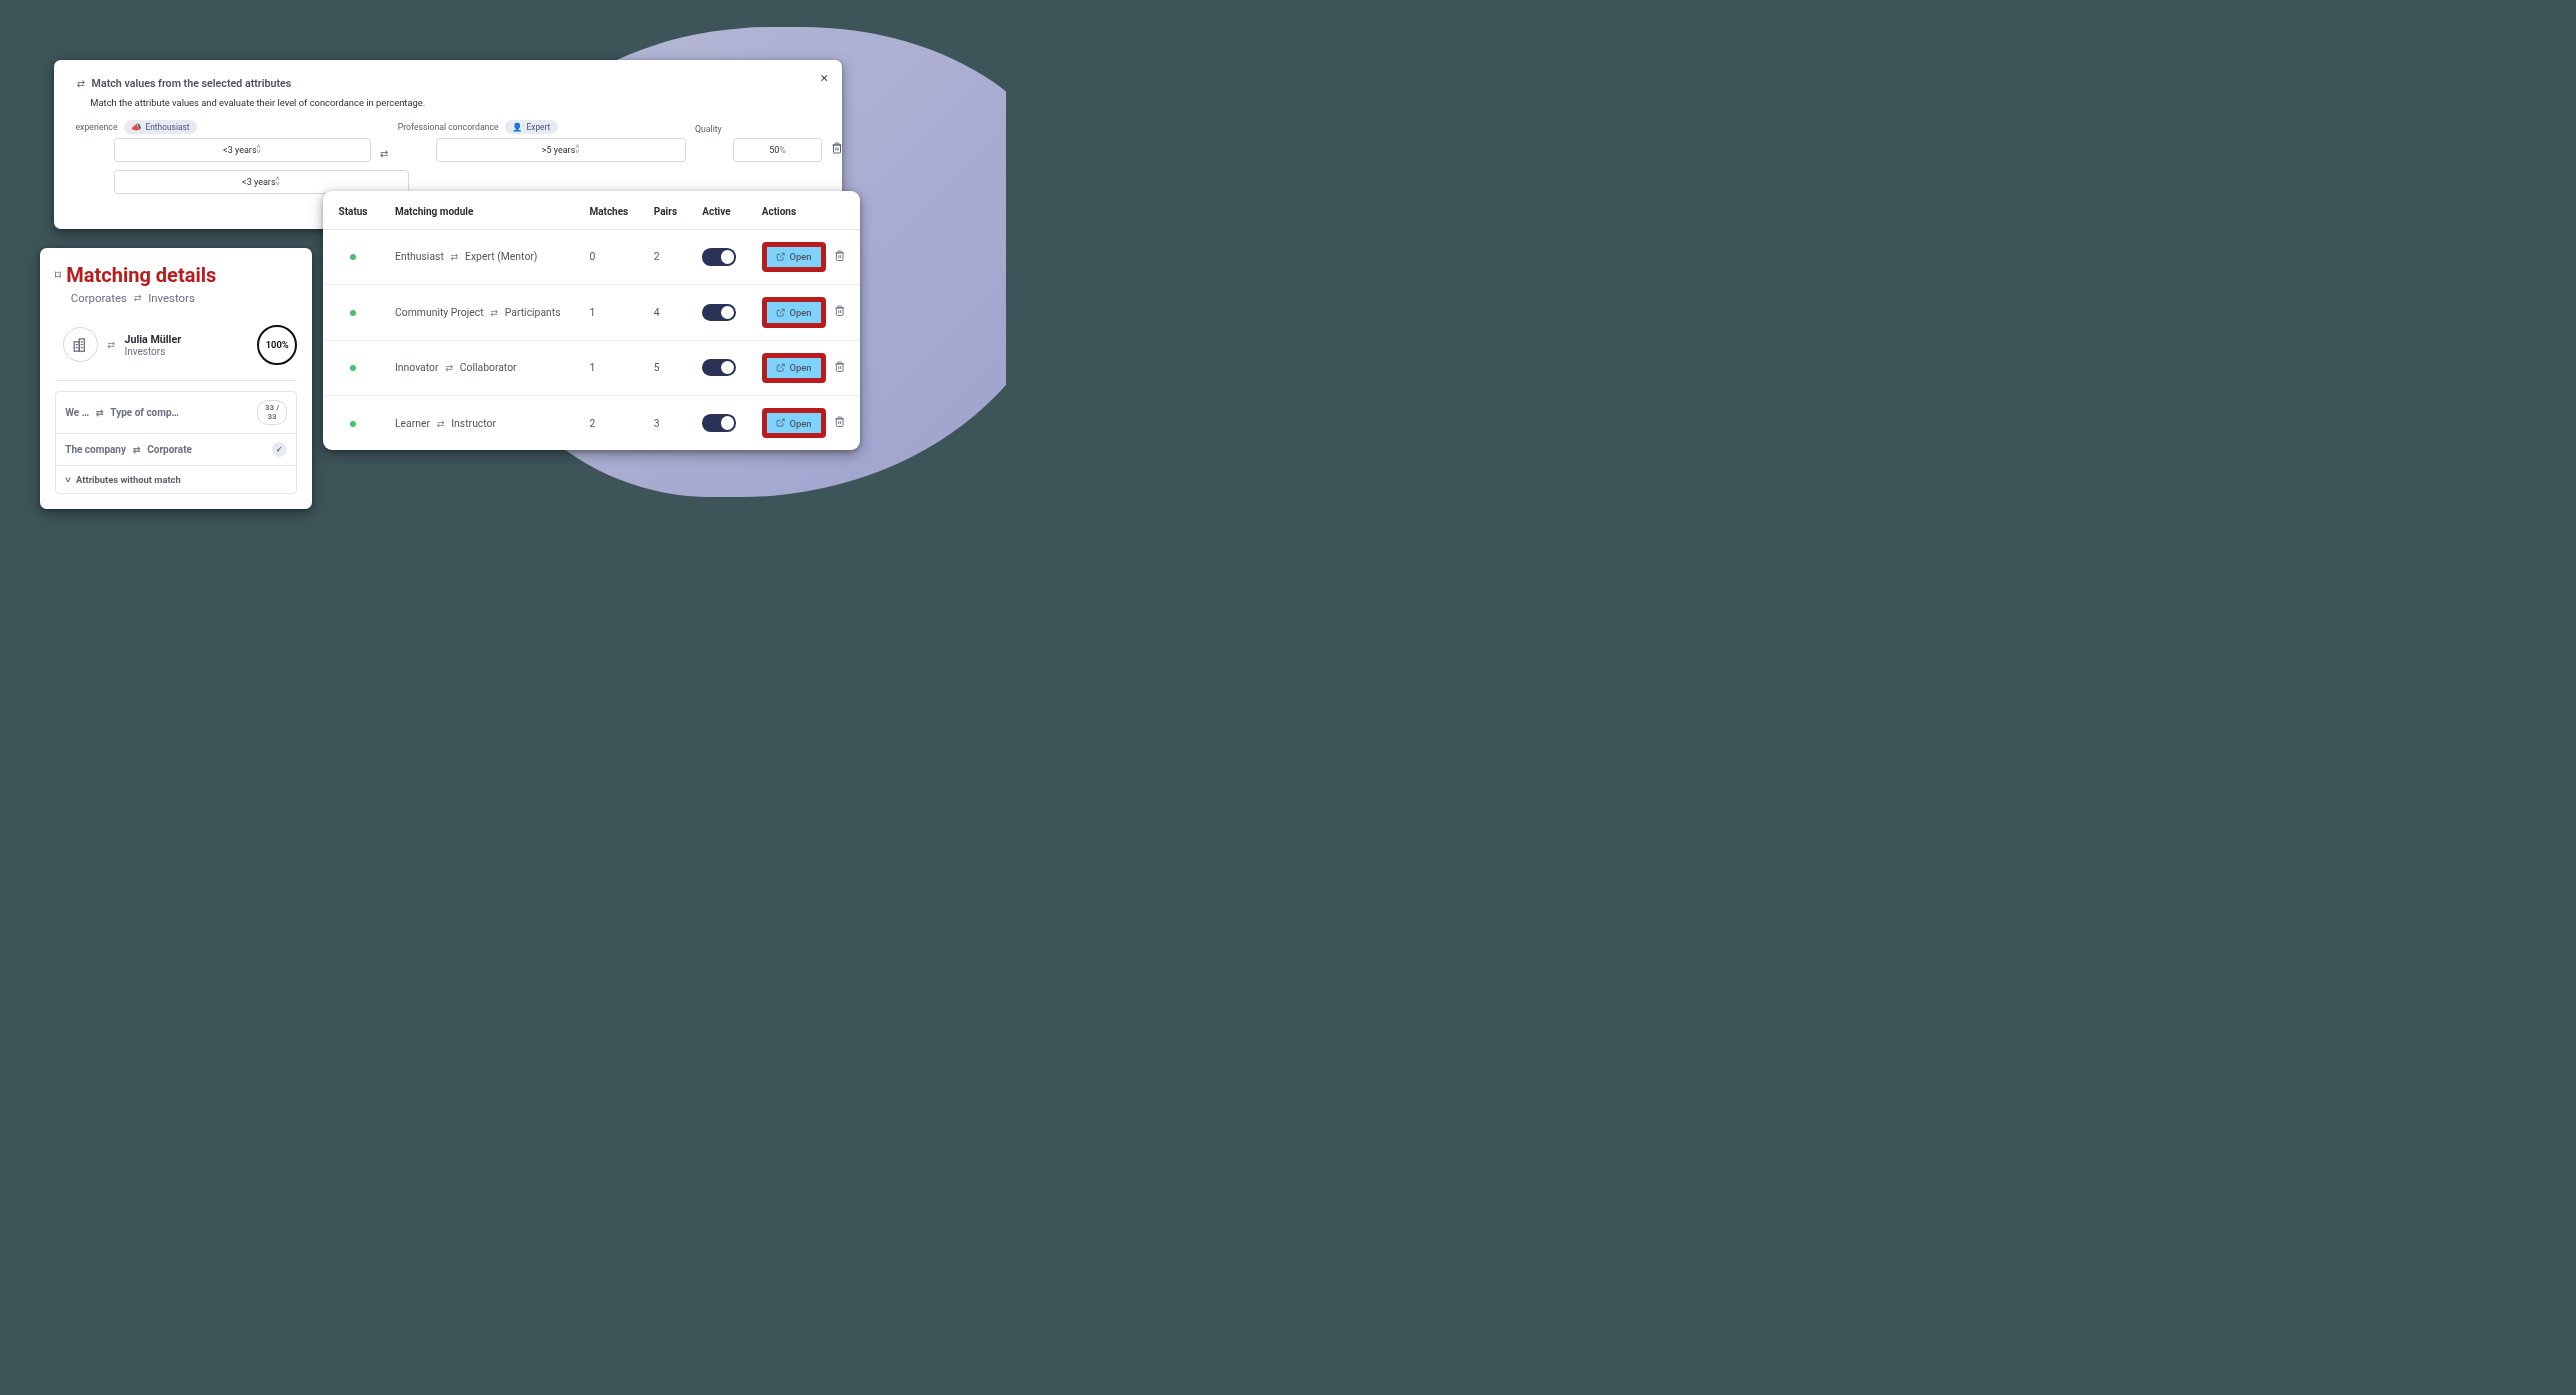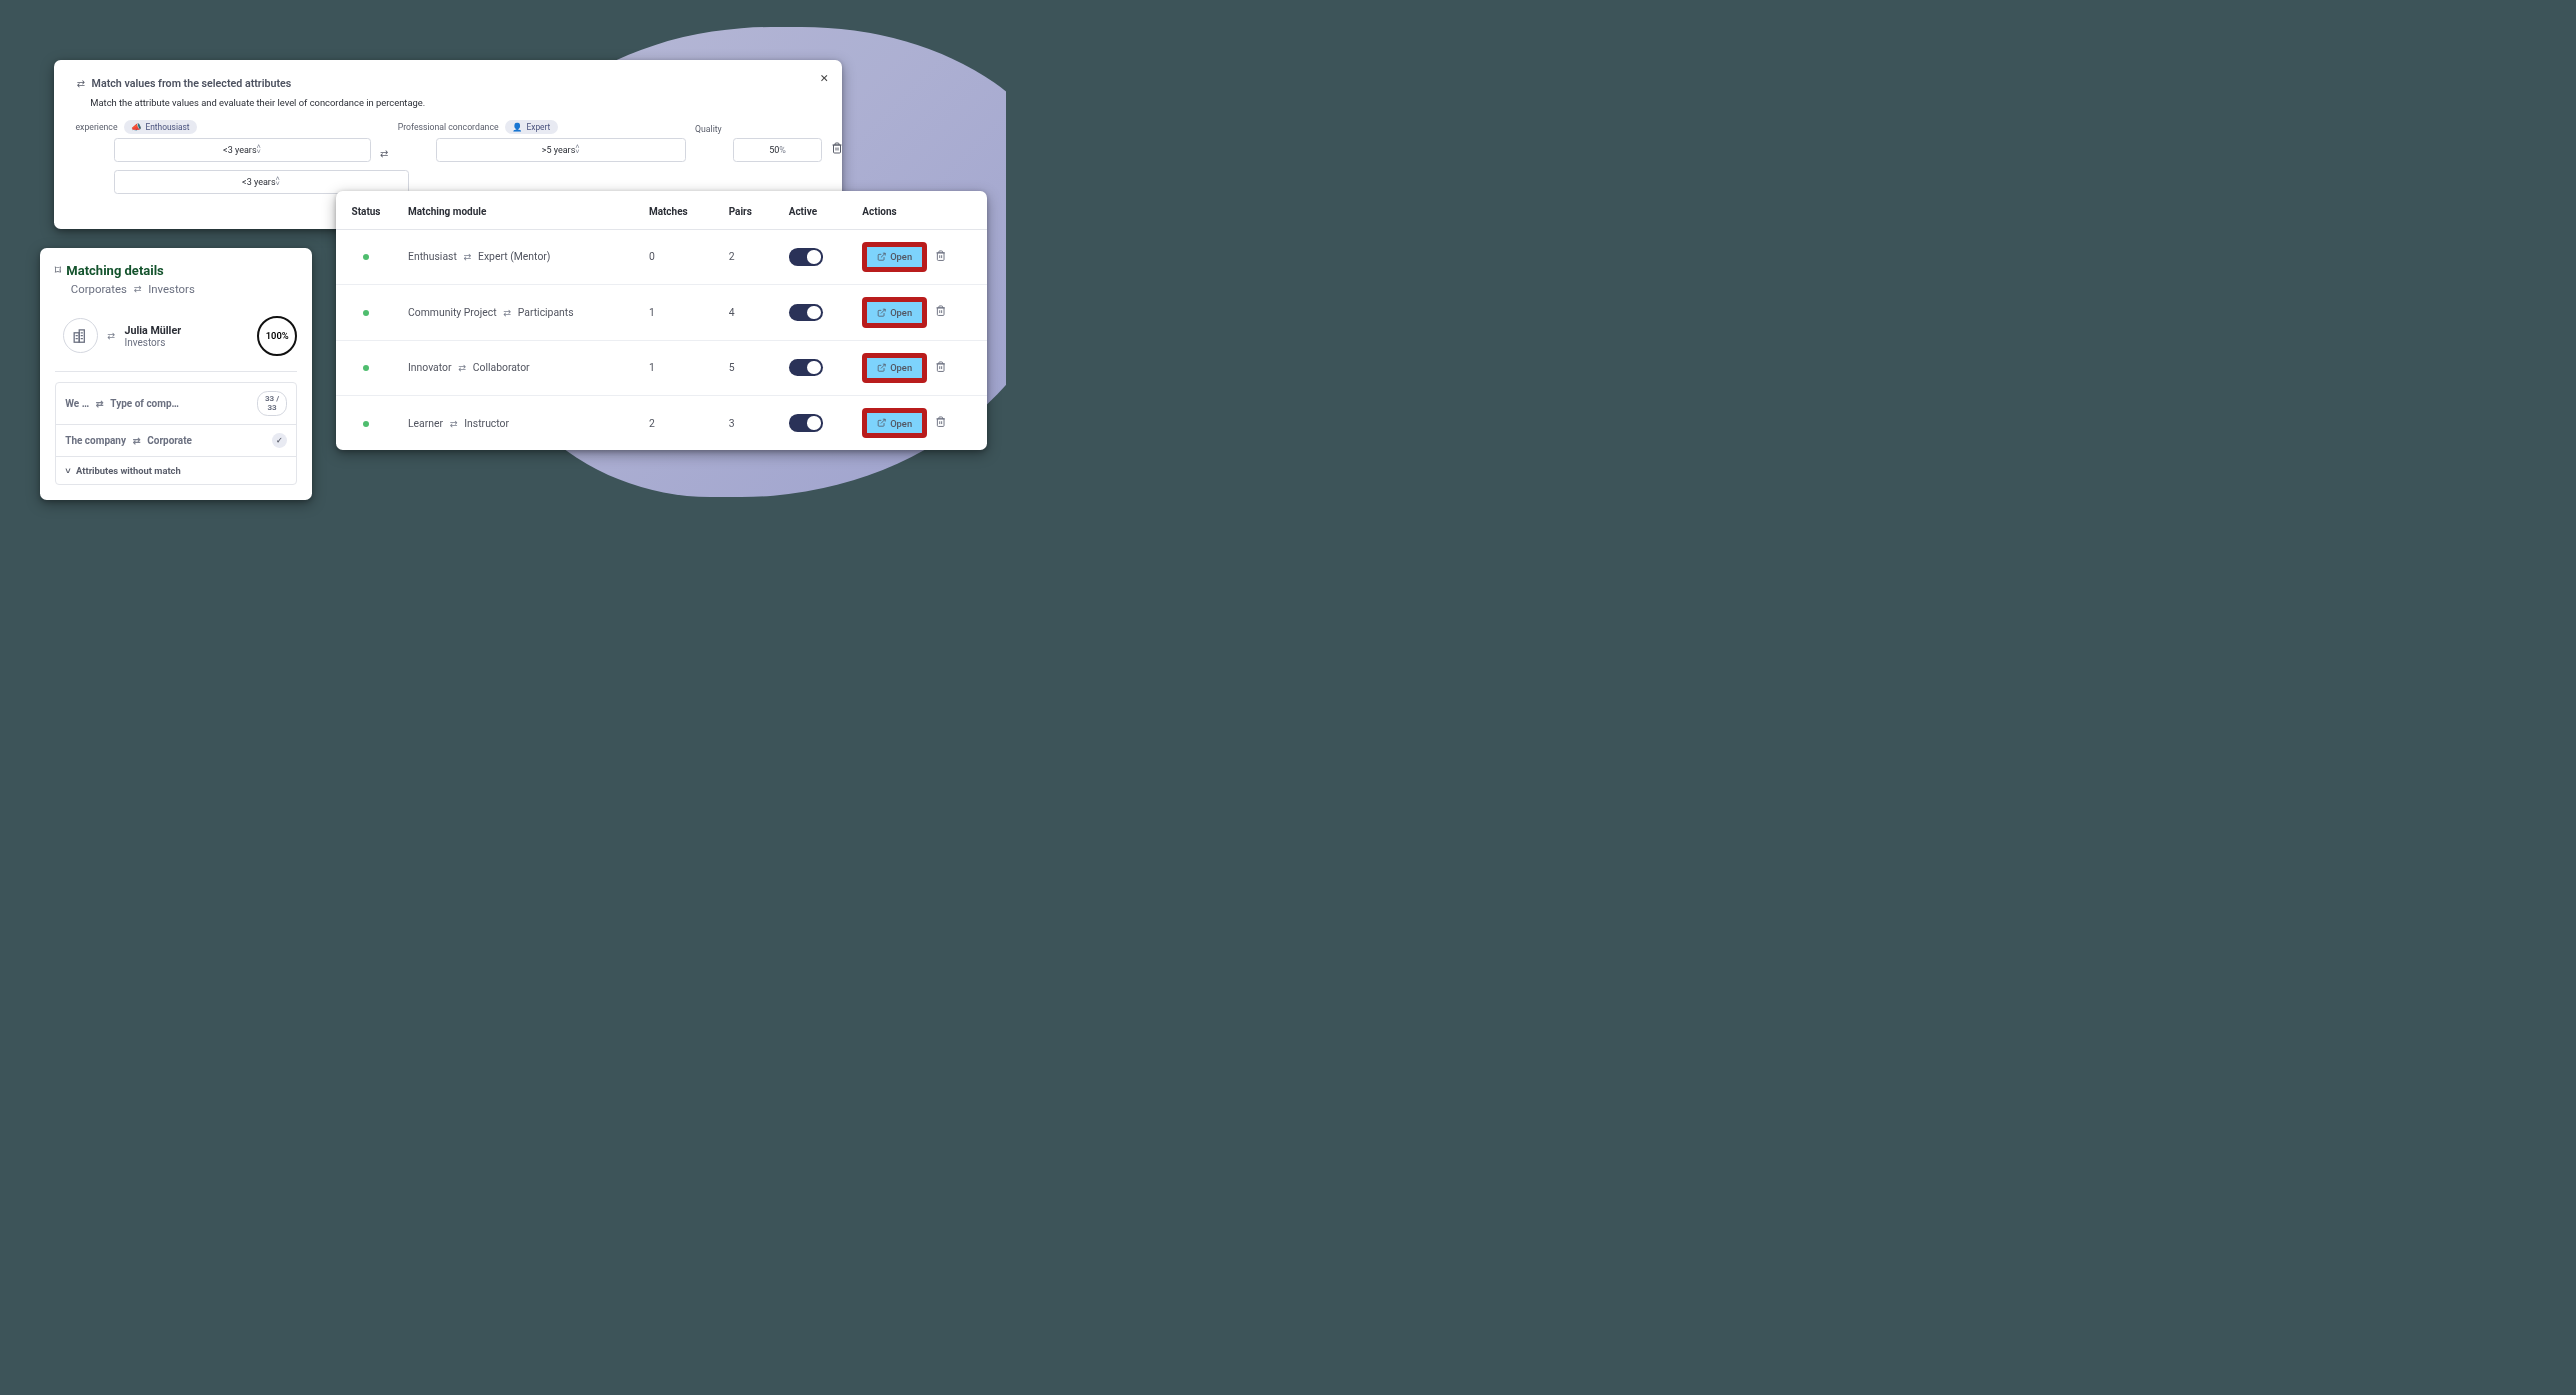--- a/index.html
+++ b/index.html
@@ -126,21 +126,21 @@
 .second-input { margin-top: 8px; width: 295px; }
 
 .card-details {
   top: 248px;
   left: 40px;
   width: 272px;
   padding: 14.8px;
 }
 .details-header { display: flex; align-items: center; gap: 5.4px; }
 .puzzle-icon::before { content: "⌑"; font-size: 12px; color: #4d5260; }
-.details-title { font-size: 13px; font-weight: 700; color: #14532d; }
+.details-title { font-size: 20px; font-weight: 700; color: #b91c1c; }
 .details-sub {
   font-size: 11.4px;
   color: #6b7080;
   margin: 4px 0 12px 16px;
   display: flex;
   align-items: center;
   gap: 6.7px;
 }
 .match-row {
   display: flex;
@@ -204,23 +204,24 @@
   display: flex;
   align-items: center;
   justify-content: center;
   font-size: 8px;
   color: #5a5e6b;
 }
 .expand-row { cursor: pointer; gap: 5.4px; color: #5a5e6b; font-size: 9.4px; }
 
 .card-table {
   top: 191px;
-  left: 336px;
-  width: 651px;
+  left: 323px;
+  width: 537px;
   padding: 0;
+  border-radius: 9px;
 }
 table { width: 100%; border-collapse: collapse; }
 th {
   text-align: left;
   padding: 14.8px 12px 12px;
   font-size: 10px;
   font-weight: 700;
   color: #2b2e36;
   border-bottom: 0.7px solid #e3e5ea;
 }

